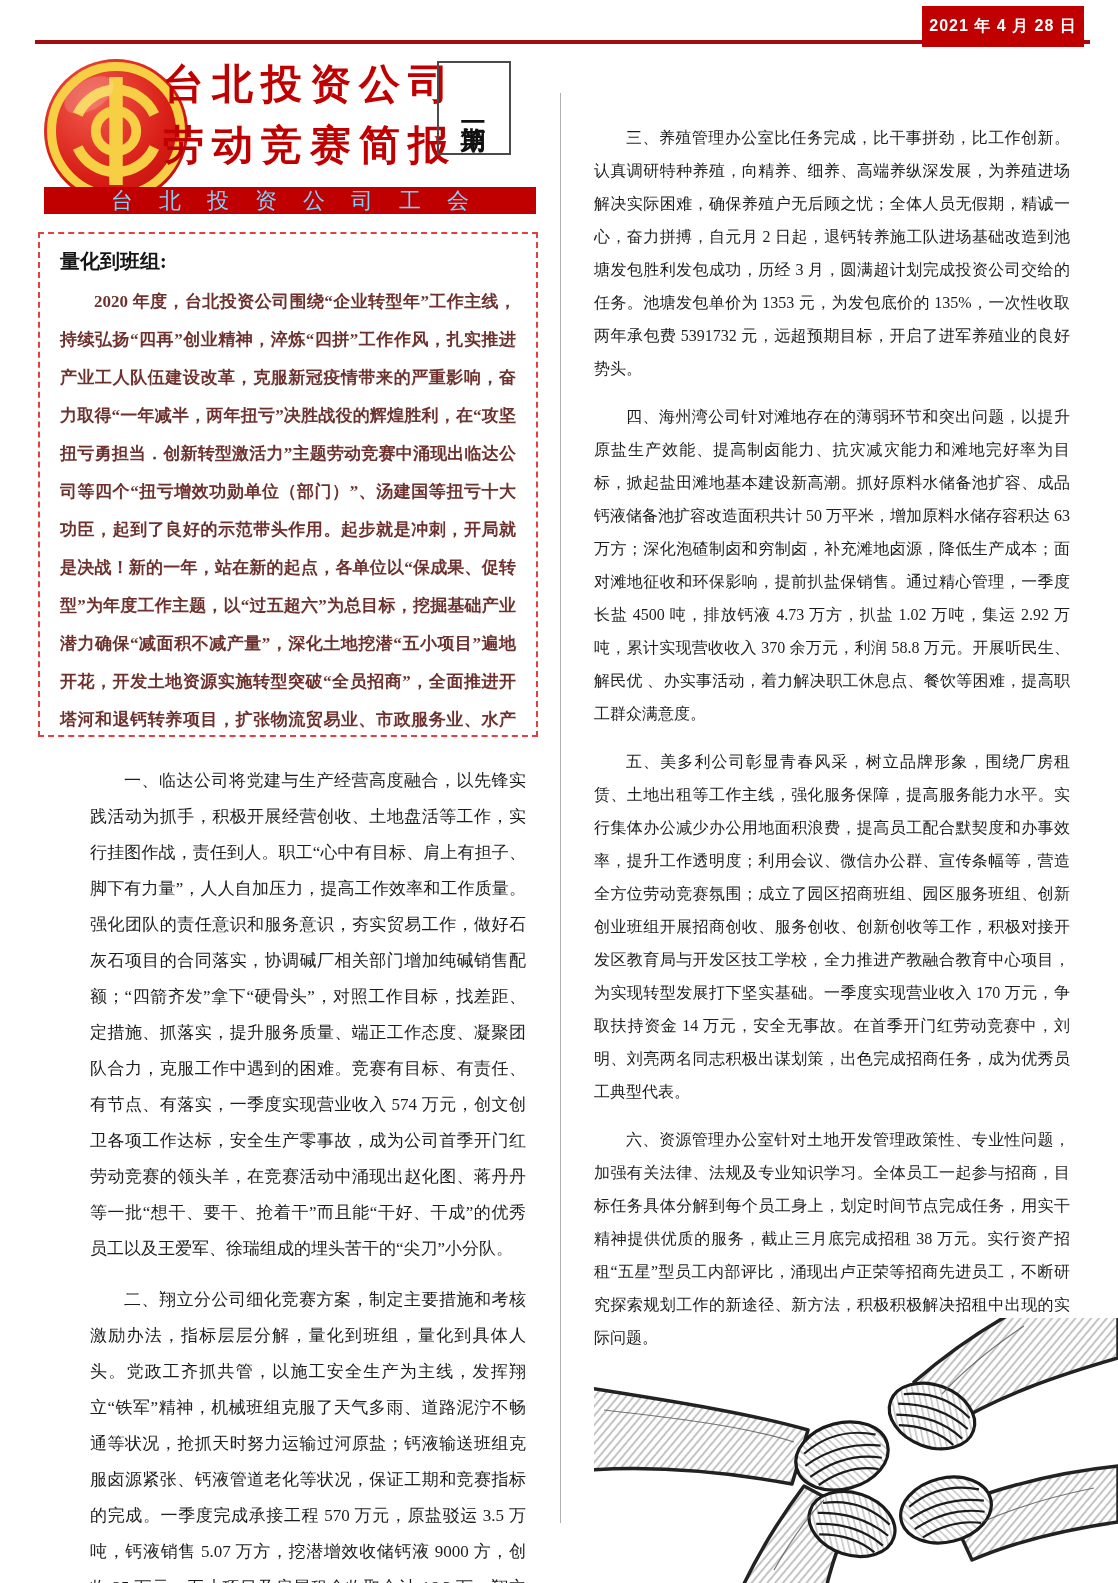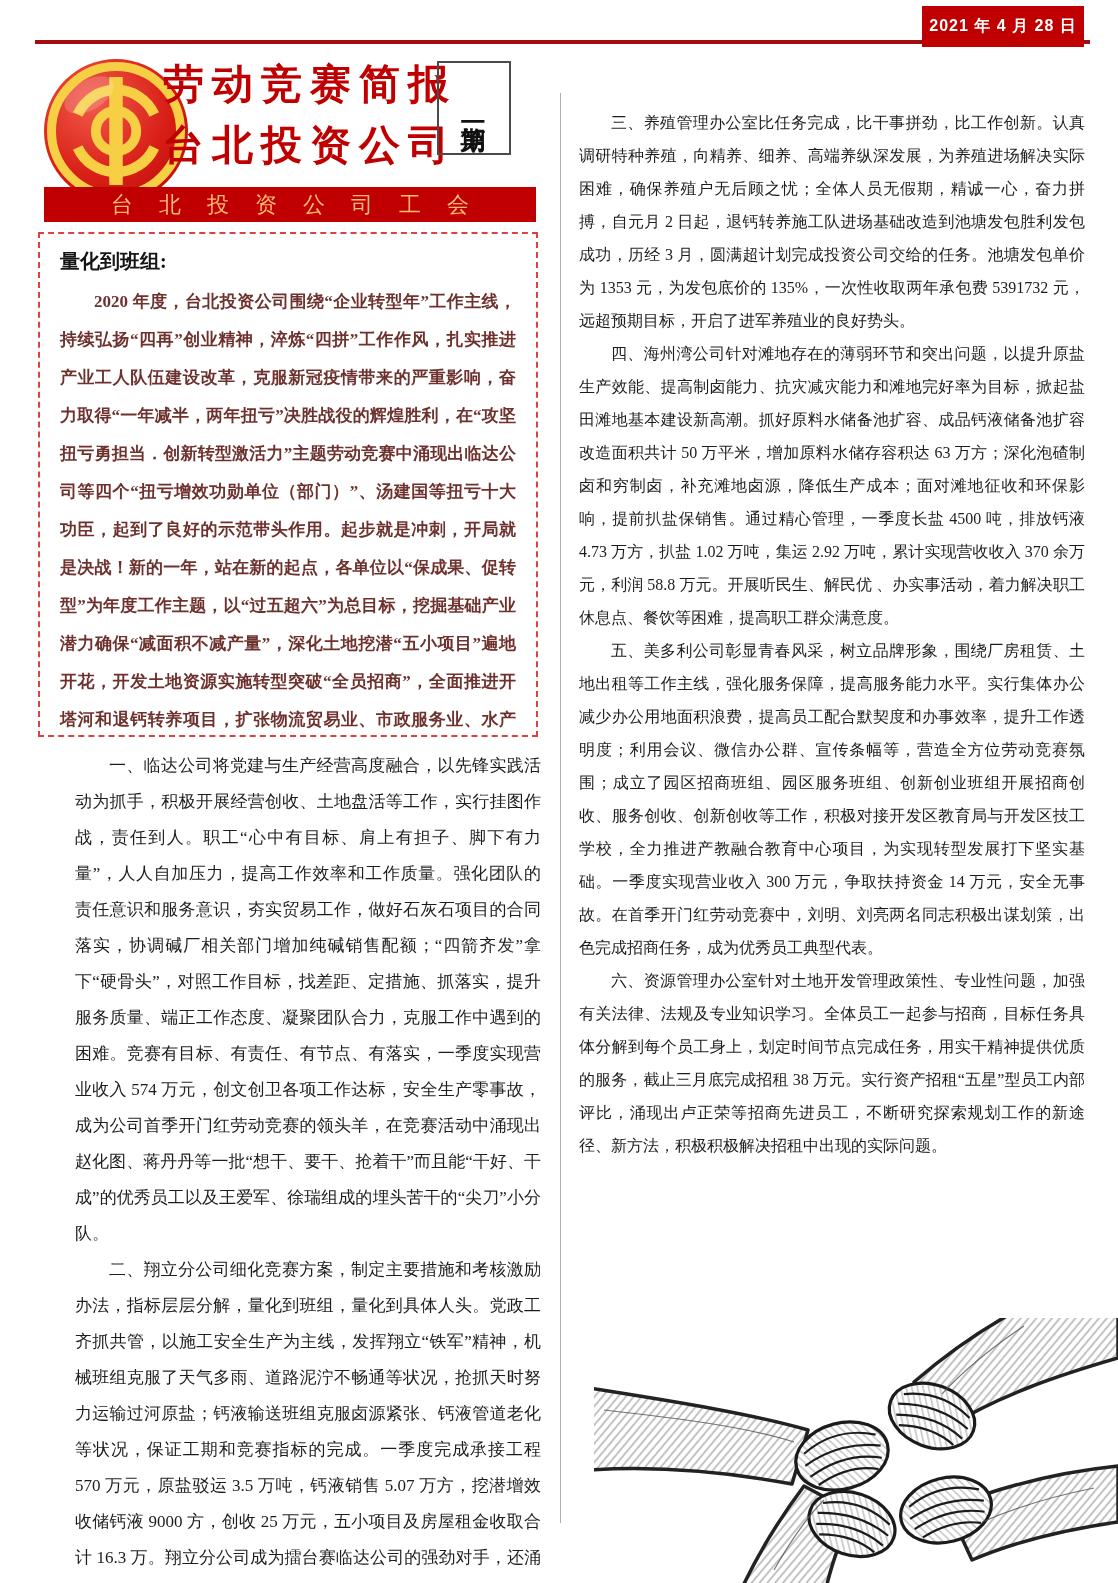--- a/index.html
+++ b/index.html
@@ -20,37 +20,37 @@
     font-family:"Liberation Sans","DejaVu Sans",sans-serif; font-weight:bold;
     font-size:41px; line-height:61px; letter-spacing:8px; white-space:nowrap;
   }
   .issue-box {
     position:absolute; left:437px; top:61px; width:74px; height:94px; box-sizing:border-box;
     border:2px solid #4b4b4b; display:flex; align-items:center; justify-content:center;
     writing-mode:vertical-rl; text-orientation:upright;
     font-family:"Liberation Sans","DejaVu Sans",sans-serif; font-weight:bold; font-size:25px; color:#111111;
   }
   .banner {
-    position:absolute; left:44px; top:187px; width:492px; height:35px; background:#c00000;
-    color:#fdba74; display:flex; align-items:center; justify-content:center;
+    position:absolute; left:44px; top:187px; width:492px; height:27px; background:#c00000;
+    color:#7dd3fc; display:flex; align-items:center; justify-content:center;
     font-family:"Liberation Sans","DejaVu Sans",sans-serif; font-size:22px;
     letter-spacing:26px; text-indent:26px;
   }
   .intro-box {
     position:absolute; left:38px; top:232px; width:500px; height:505px; box-sizing:border-box;
     border:2px dashed #e04040; padding:14px 20px 10px 20px; overflow:hidden;
   }
   .intro-heading { font-size:20px; font-weight:bold; color:#151515; }
   .intro-body {
     margin:8px 0 0 0; font-size:17px; font-weight:bold; color:#6e322e;
     line-height:38px; text-align:justify; text-indent:2em;
   }
   .divider { position:absolute; left:560px; top:93px; width:1px; height:1430px; background:#b0b0b0; }
   .col { position:absolute; color:#1d1d1d; text-align:justify; }
-  .col p { margin:0; text-indent:2em; }
+  .col p { margin:15px; text-indent:2em; }
   .col-left { left:75px; top:748px; width:466px; font-size:17px; line-height:36px; }
   .col-right { left:579px; top:106px; width:506px; font-size:16px; line-height:33px; }
   .illustration { position:absolute; left:594px; top:1318px; width:524px; height:265px; }
   .illustration svg { width:100%; height:100%; display:block; }
 </style>
 </head>
 <body>
 
 <div class="page">
 
@@ -71,22 +71,22 @@
       <circle cx="50" cy="50" r="43" fill="none" stroke="#f7cf45" stroke-width="6"></circle>
       <path d="M24.5,39 A28,28 0 0 1 75.5,39" fill="none" stroke="#f7cf45" stroke-width="7"></path>
       <path d="M24.5,61 A28,28 0 0 0 75.5,61" fill="none" stroke="#f7cf45" stroke-width="7"></path>
       <rect x="45.5" y="14" width="9" height="72" fill="#f7cf45"></rect>
       <circle cx="50" cy="50" r="13.5" fill="none" stroke="#f7cf45" stroke-width="6.5"></circle>
       <ellipse cx="32" cy="26" rx="18" ry="10" fill="#ffffff" opacity="0.18" transform="rotate(-30 32 26)"></ellipse>
     </svg>
   </div>
 
   <div class="masthead">
+    <div>台北投资公司</div>
     <div>劳动竞赛简报</div>
-    <div>台北投资公司</div>
   </div>
 
   <div class="issue-box">第一期</div>
 
   <div class="banner">台北投资公司工会</div>
 
   <div class="intro-box">
     <div class="intro-heading">量化到班组:</div>
     <p class="intro-body">2020 年度，台北投资公司围绕“企业转型年”工作主线，持续弘扬“四再”创业精神，淬炼“四拼”工作作风，扎实推进产业工人队伍建设改革，克服新冠疫情带来的严重影响，奋力取得“一年减半，两年扭亏”决胜战役的辉煌胜利，在“攻坚扭亏勇担当．创新转型激活力”主题劳动竞赛中涌现出临达公司等四个“扭亏增效功勋单位（部门）”、汤建国等扭亏十大功臣，起到了良好的示范带头作用。起步就是冲刺，开局就是决战！新的一年，站在新的起点，各单位以“保成果、促转型”为年度工作主题，以“过五超六”为总目标，挖掘基础产业潜力确保“减面积不减产量”，深化土地挖潜“五小项目”遍地开花，开发土地资源实施转型突破“全员招商”，全面推进开塔河和退钙转养项目，扩张物流贸易业、市政服务业、水产养殖业，各条战线捷报频传，全面实现首季开门红。</p>
   </div>
@@ -94,21 +94,21 @@
   <div class="divider"></div>
 
   <div class="col col-left">
     <p>一、临达公司将党建与生产经营高度融合，以先锋实践活动为抓手，积极开展经营创收、土地盘活等工作，实行挂图作战，责任到人。职工“心中有目标、肩上有担子、脚下有力量”，人人自加压力，提高工作效率和工作质量。强化团队的责任意识和服务意识，夯实贸易工作，做好石灰石项目的合同落实，协调碱厂相关部门增加纯碱销售配额；“四箭齐发”拿下“硬骨头”，对照工作目标，找差距、定措施、抓落实，提升服务质量、端正工作态度、凝聚团队合力，克服工作中遇到的困难。竞赛有目标、有责任、有节点、有落实，一季度实现营业收入 574 万元，创文创卫各项工作达标，安全生产零事故，成为公司首季开门红劳动竞赛的领头羊，在竞赛活动中涌现出赵化图、蒋丹丹等一批“想干、要干、抢着干”而且能“干好、干成”的优秀员工以及王爱军、徐瑞组成的埋头苦干的“尖刀”小分队。</p>
     <p>二、翔立分公司细化竞赛方案，制定主要措施和考核激励办法，指标层层分解，量化到班组，量化到具体人头。党政工齐抓共管，以施工安全生产为主线，发挥翔立“铁军”精神，机械班组克服了天气多雨、道路泥泞不畅通等状况，抢抓天时努力运输过河原盐；钙液输送班组克服卤源紧张、钙液管道老化等状况，保证工期和竞赛指标的完成。一季度完成承接工程 570 万元，原盐驳运 3.5 万吨，钙液销售 5.07 万方，挖潜增效收储钙液 9000 方，创收 25 万元，五小项目及房屋租金收取合计 16.3 万。翔立分公司成为擂台赛临达公司的强劲对手，还涌现了赵士柱、汪永柱、程辉、朱文江等典型人物。</p>
   </div>
 
   <div class="col col-right">
     <p>三、养殖管理办公室比任务完成，比干事拼劲，比工作创新。认真调研特种养殖，向精养、细养、高端养纵深发展，为养殖进场解决实际困难，确保养殖户无后顾之忧；全体人员无假期，精诚一心，奋力拼搏，自元月 2 日起，退钙转养施工队进场基础改造到池塘发包胜利发包成功，历经 3 月，圆满超计划完成投资公司交给的任务。池塘发包单价为 1353 元，为发包底价的 135%，一次性收取两年承包费 5391732 元，远超预期目标，开启了进军养殖业的良好势头。</p>
     <p>四、海州湾公司针对滩地存在的薄弱环节和突出问题，以提升原盐生产效能、提高制卤能力、抗灾减灾能力和滩地完好率为目标，掀起盐田滩地基本建设新高潮。抓好原料水储备池扩容、成品钙液储备池扩容改造面积共计 50 万平米，增加原料水储存容积达 63 万方；深化泡碴制卤和穷制卤，补充滩地卤源，降低生产成本；面对滩地征收和环保影响，提前扒盐保销售。通过精心管理，一季度长盐 4500 吨，排放钙液 4.73 万方，扒盐 1.02 万吨，集运 2.92 万吨，累计实现营收收入 370 余万元，利润 58.8 万元。开展听民生、解民优 、办实事活动，着力解决职工休息点、餐饮等困难，提高职工群众满意度。</p>
-    <p>五、美多利公司彰显青春风采，树立品牌形象，围绕厂房租赁、土地出租等工作主线，强化服务保障，提高服务能力水平。实行集体办公减少办公用地面积浪费，提高员工配合默契度和办事效率，提升工作透明度；利用会议、微信办公群、宣传条幅等，营造全方位劳动竞赛氛围；成立了园区招商班组、园区服务班组、创新创业班组开展招商创收、服务创收、创新创收等工作，积极对接开发区教育局与开发区技工学校，全力推进产教融合教育中心项目，为实现转型发展打下坚实基础。一季度实现营业收入 300 万元，争取扶持资金 14 万元，安全无事故。在首季开门红劳动竞赛中，刘明、刘亮两名同志积极出谋划策，出色完成招商任务，成为优秀员工典型代表。</p>
+    <p>五、美多利公司彰显青春风采，树立品牌形象，围绕厂房租赁、土地出租等工作主线，强化服务保障，提高服务能力水平。实行集体办公减少办公用地面积浪费，提高员工配合默契度和办事效率，提升工作透明度；利用会议、微信办公群、宣传条幅等，营造全方位劳动竞赛氛围；成立了园区招商班组、园区服务班组、创新创业班组开展招商创收、服务创收、创新创收等工作，积极对接开发区教育局与开发区技工学校，全力推进产教融合教育中心项目，为实现转型发展打下坚实基础。一季度实现营业收入 170 万元，争取扶持资金 14 万元，安全无事故。在首季开门红劳动竞赛中，刘明、刘亮两名同志积极出谋划策，出色完成招商任务，成为优秀员工典型代表。</p>
     <p>六、资源管理办公室针对土地开发管理政策性、专业性问题，加强有关法律、法规及专业知识学习。全体员工一起参与招商，目标任务具体分解到每个员工身上，划定时间节点完成任务，用实干精神提供优质的服务，截止三月底完成招租 38 万元。实行资产招租“五星”型员工内部评比，涌现出卢正荣等招商先进员工，不断研究探索规划工作的新途径、新方法，积极积极解决招租中出现的实际问题。</p>
   </div>
 
   <div class="illustration">
     <svg viewBox="0 0 524 265" xmlns="http://www.w3.org/2000/svg">
       <defs>
         <pattern id="pA" width="6" height="6" patternUnits="userSpaceOnUse" patternTransform="rotate(40)">
           <rect width="6" height="6" fill="#ffffff"></rect>
           <line x1="3" y1="0" x2="3" y2="6" stroke="#8a8a8a" stroke-width="1"></line>
         </pattern>

